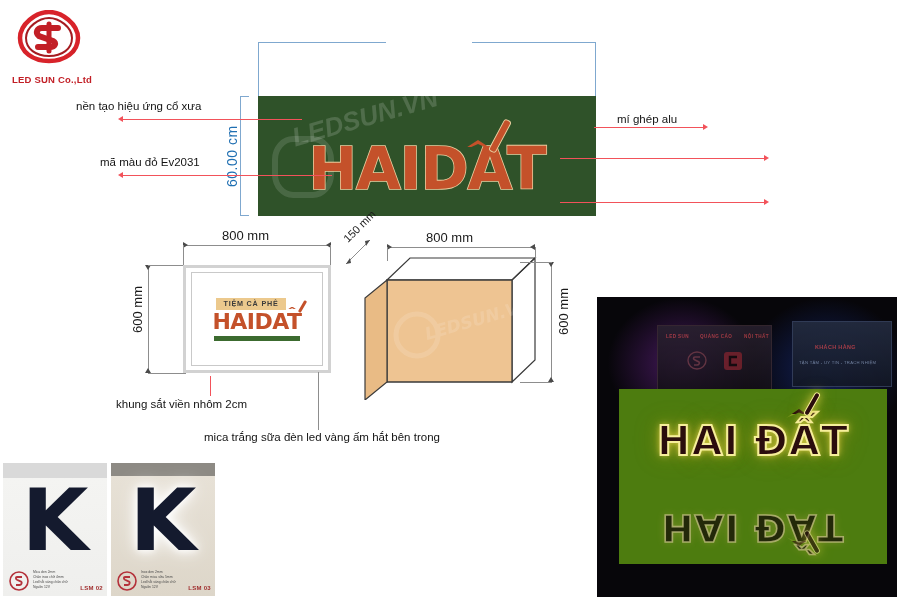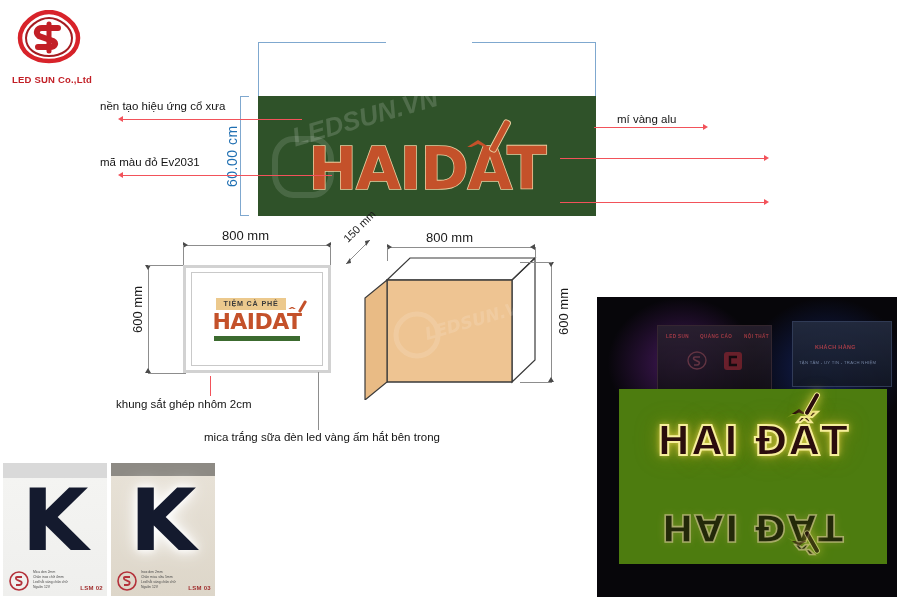--- a/index.html
+++ b/index.html
@@ -250,29 +250,29 @@
 
   <div class="sign-panel">
     <div class="wm-ring" style="left:14px;top:40px;width:62px;height:62px;"></div>
     <div class="wm" style="left:32px;top:6px;font-size:26px;transform:rotate(-16deg);">LEDSUN.VN</div>
     <div class="sign-text">HAIDAT</div>
 
     <div class="accent-circ"></div>
     <div class="accent-stroke"></div>
   </div>
 
-  <div class="anno" style="left:100px;top:100px;">nền tạo hiệu ứng cổ xưa</div>
+  <div class="anno" style="left:76px;top:100px;">nền tạo hiệu ứng cổ xưa</div>
   <div class="leader" style="left:122px;top:119px;width:180px;"></div>
   <div class="arrow-l" style="left:118px;top:116px;"></div>
 
   <div class="anno" style="left:100px;top:156px;">mã màu đỏ Ev2031</div>
   <div class="leader" style="left:122px;top:175px;width:210px;"></div>
   <div class="arrow-l" style="left:118px;top:172px;"></div>
 
-  <div class="anno" style="left:617px;top:113px;">mí vàng alu</div>
+  <div class="anno" style="left:617px;top:113px;">mí ghép alu</div>
   <div class="leader" style="left:594px;top:127px;width:110px;"></div>
   <div class="arrow-r" style="left:703px;top:124px;"></div>
 
   <div class="leader" style="left:560px;top:158px;width:205px;"></div>
   <div class="arrow-r" style="left:764px;top:155px;"></div>
 
   <div class="leader" style="left:560px;top:202px;width:205px;"></div>
   <div class="arrow-r" style="left:764px;top:199px;"></div>
 
   <div class="gline-h" style="left:183px;top:245px;width:148px;"></div>
@@ -295,21 +295,21 @@
       <div class="fs-hai">
         <span>HAIDAT</span>
         <span class="fs-circ"></span>
         <span class="fs-accent"></span>
       </div>
       <div class="fs-bar"></div>
     </div>
   </div>
 
   <div class="leader-v" style="left:210px;top:376px;height:20px;"></div>
-  <div class="anno" style="left:116px;top:398px;">khung sắt ghép nhôm 2cm</div>
+  <div class="anno" style="left:116px;top:398px;">khung sắt viền nhôm 2cm</div>
 
   <div class="gline-v" style="left:318px;top:372px;height:58px;"></div>
   <div class="anno" style="left:204px;top:431px;">mica trắng sữa đèn led vàng ấm hắt bên trong</div>
 
   <div class="iso-wrap">
     <svg width="200" height="160" viewBox="0 0 200 160">
 
       <polygon points="32,40 55,18 180,18 157,40" fill="none" stroke="#3a3a3a" stroke-width="1.2"></polygon>
       <polygon points="180,18 180,120 157,142 157,40" fill="none" stroke="#3a3a3a" stroke-width="1.2"></polygon>
 

